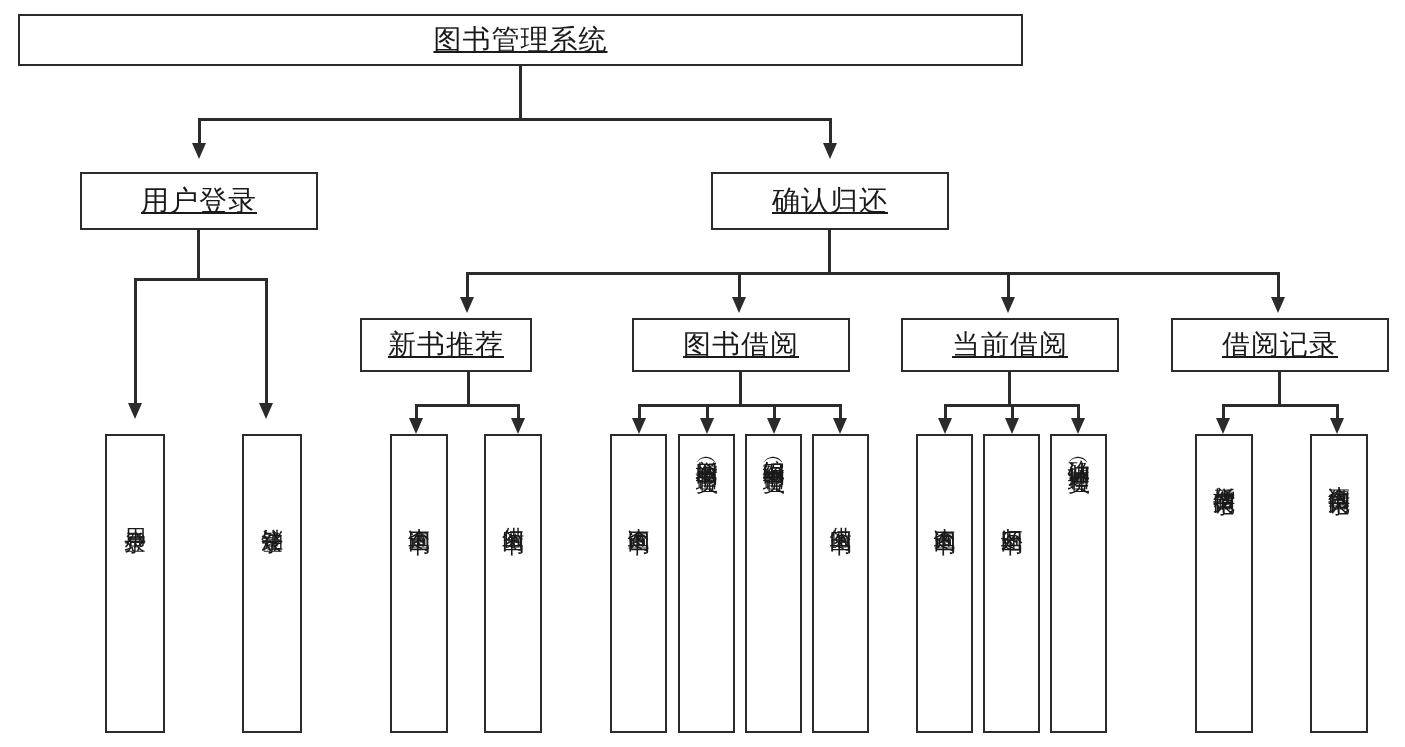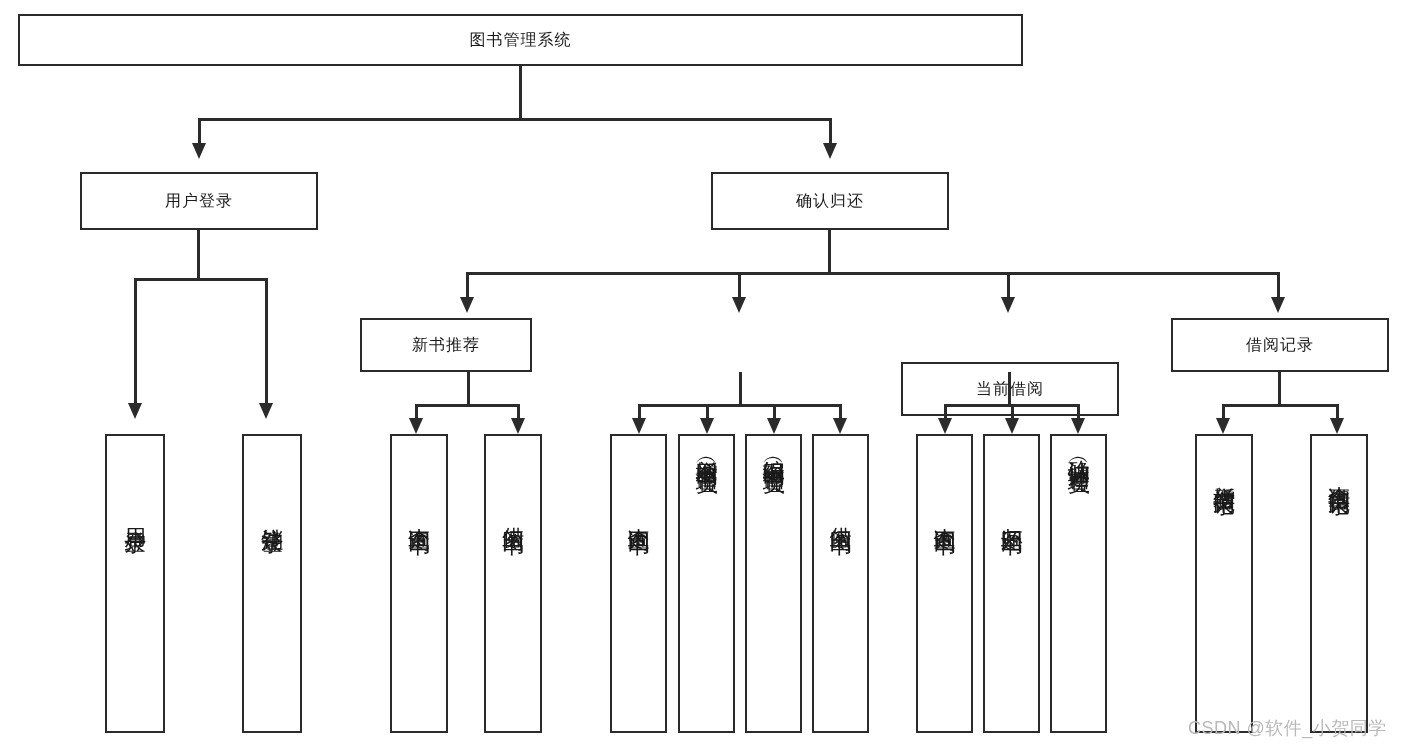--- a/index.html
+++ b/index.html
@@ -28,21 +28,21 @@
   }
   .node .label{
     font-size:21px;
     line-height:1.05;
     letter-spacing:1px;
     white-space:nowrap;
     color:#1a1a1a;
   }
 
   
-  .node.horiz .label{font-size:16px;}
+  .node.horiz .label{font-size:28px;text-decoration:underline;}
 
   
   .node.vert{
     align-items:flex-start;
     justify-content:center;
     padding-top:4px;
   }
   .node.vert .label{
     writing-mode:vertical-rl;
     text-orientation:upright;
@@ -116,21 +116,24 @@
   <div class="ln v" style="left:1007px;top:272px;width:3px;height:27px;"></div>
   <div class="ln v" style="left:1277px;top:272px;width:3px;height:27px;"></div>
   <div class="arrow" style="left:460px;top:297px;"></div>
   <div class="arrow" style="left:732px;top:297px;"></div>
   <div class="arrow" style="left:1001px;top:297px;"></div>
   <div class="arrow" style="left:1271px;top:297px;"></div>
 
   <div class="node horiz" style="left:360px;top:318px;width:172px;height:54px;">
     <span class="label">新书推荐</span>
   </div>
-  <div class="node horiz" style="left:901px;top:318px;width:218px;height:54px;margin-top:44px;">
+  <div class="node horiz" style="left:632px;top:318px;width:218px;height:54px;">
+    <span class="label">图书借阅</span>
+  </div>
+  <div class="node horiz" style="left:901px;top:318px;width:218px;height:54px;">
     <span class="label">当前借阅</span>
   </div>
   <div class="node horiz" style="left:1171px;top:318px;width:218px;height:54px;">
     <span class="label">借阅记录</span>
   </div>
 
   <div class="ln v" style="left:467px;top:372px;width:3px;height:34px;"></div>
   <div class="ln h" style="left:415px;top:404px;width:105px;height:3px;"></div>
   <div class="ln v" style="left:415px;top:404px;width:3px;height:16px;"></div>
   <div class="ln v" style="left:517px;top:404px;width:3px;height:16px;"></div>
@@ -201,15 +204,14 @@
     <span class="label">确认归还（管理员）</span>
   </div>
 
   <div class="node vert" style="left:1195px;top:434px;width:58px;height:299px;padding-top:32px;">
     <span class="label">新增借阅记录</span>
   </div>
   <div class="node vert" style="left:1310px;top:434px;width:58px;height:299px;padding-top:32px;">
     <span class="label">查询借阅记录</span>
   </div>
 
-  <div id="watermark" style="left:1188px;top:716px;">CSDN @软件_小贺同学</div>
 
 </div>
 
 </body></html>

